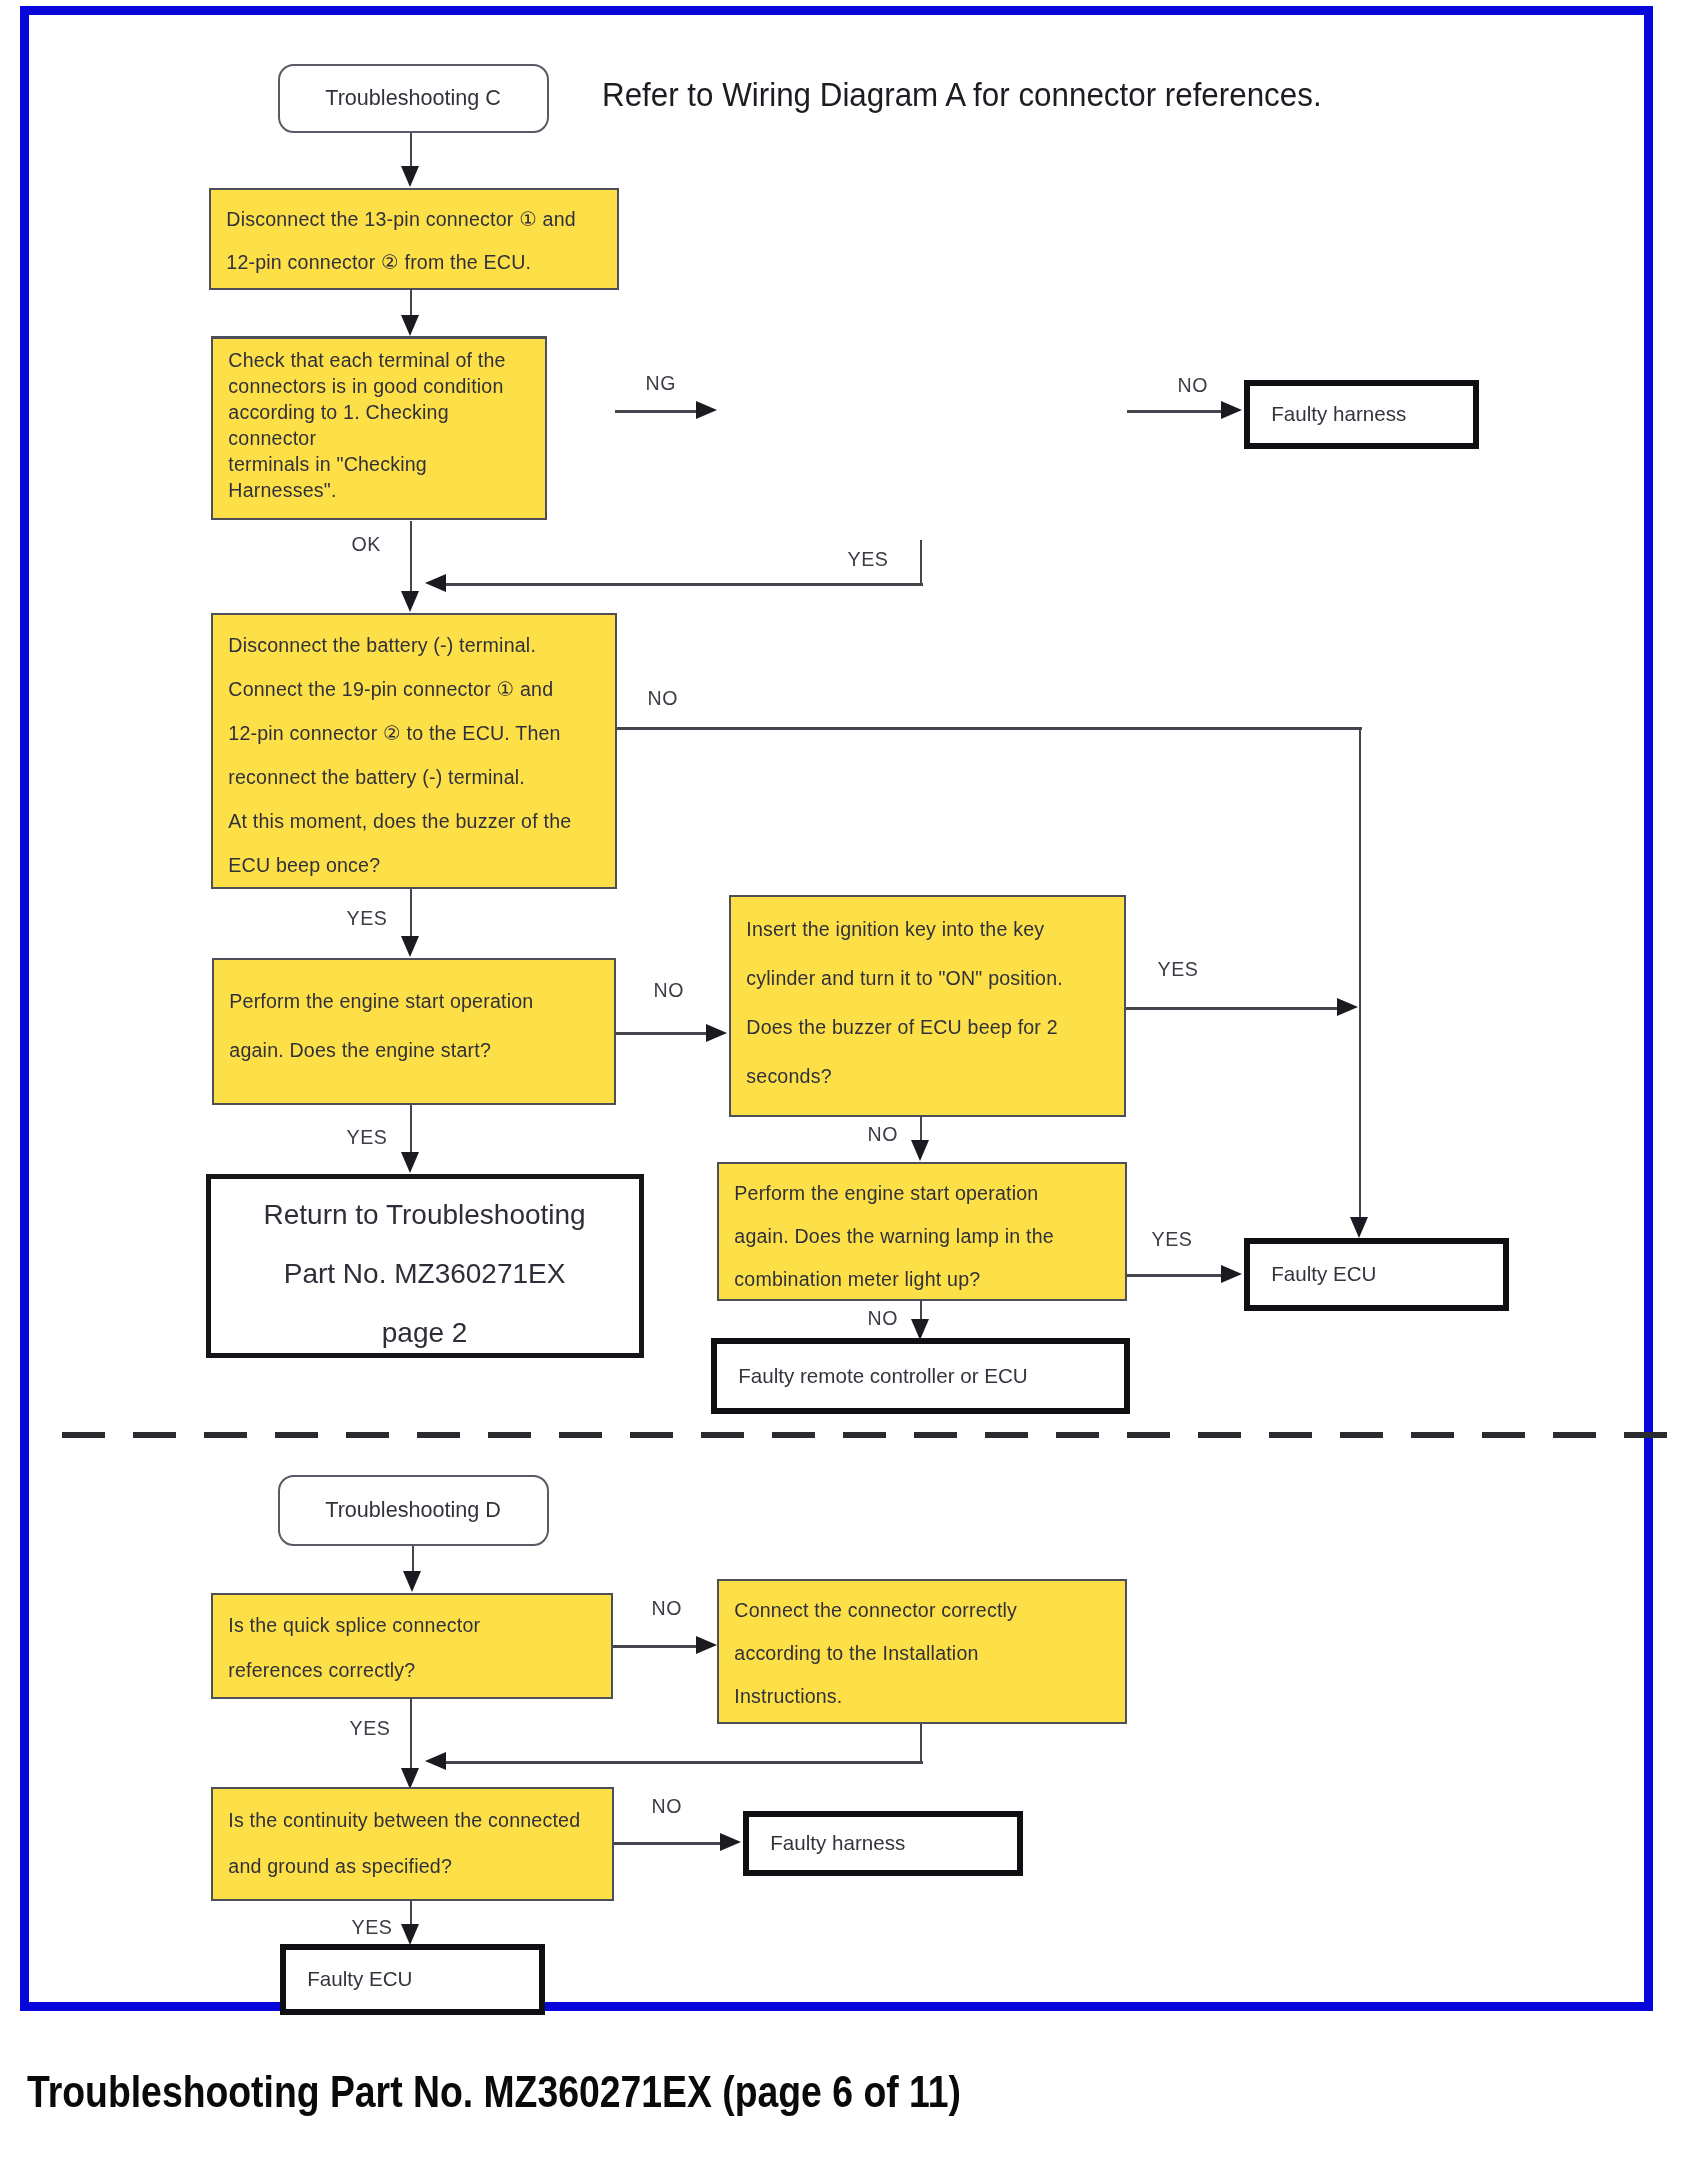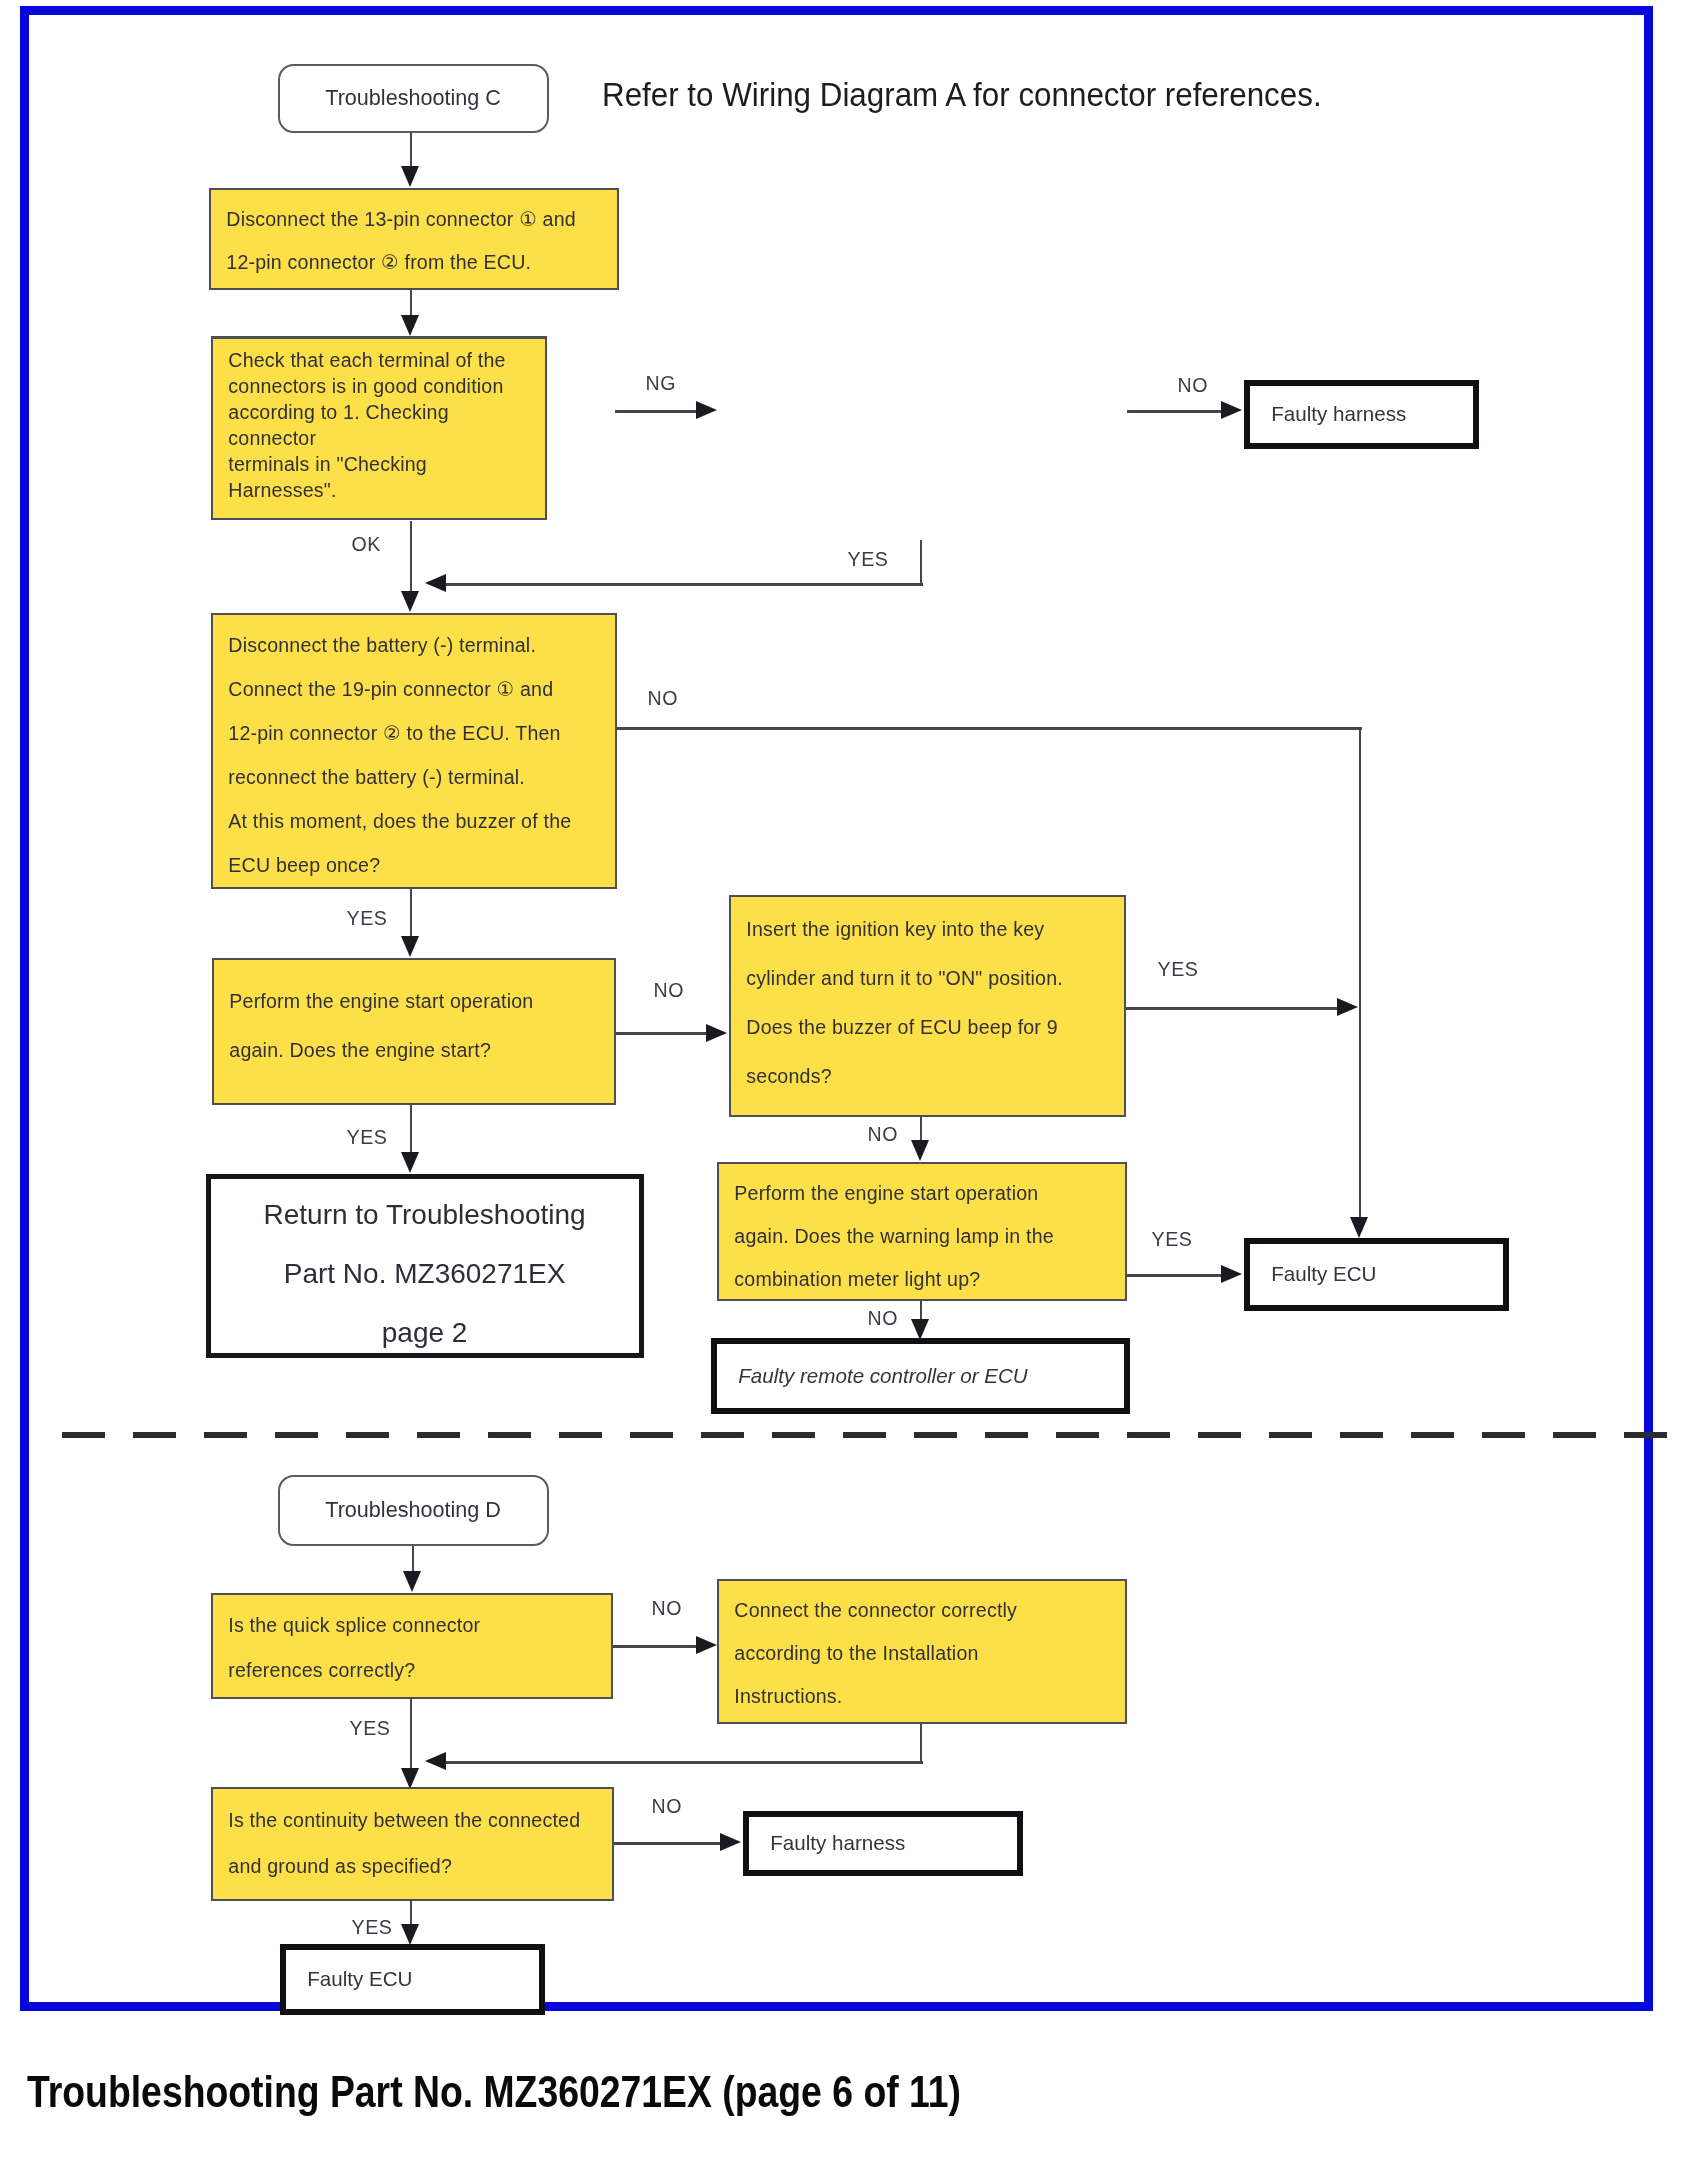--- a/index.html
+++ b/index.html
@@ -99,21 +99,21 @@
 
     <div class="node" style="left:183px;top:943px;width:404px;height:147px;line-height:49px;padding-top:17.6px;">Perform the engine start operation
 again. Does the engine start?</div>
 
     <div class="lbl" style="left:625px;top:964px;">NO</div>
     <div class="hline" style="left:587px;top:1017px;width:94px;"></div>
     <div class="arr-r" style="left:677px;top:1009px;"></div>
 
     <div class="node" style="left:700px;top:880px;width:397px;height:222px;line-height:49px;">Insert the ignition key into the key
 cylinder and turn it to "ON" position.
-Does the buzzer of ECU beep for 9
+Does the buzzer of ECU beep for 2
 seconds?</div>
 
     <div class="lbl" style="left:1129px;top:943px;">YES</div>
     <div class="hline" style="left:1097px;top:992px;width:216px;"></div>
     <div class="arr-r" style="left:1308px;top:983px;"></div>
 
     <div class="lbl" style="left:318px;top:1111px;">YES</div>
     <div class="vline" style="left:381px;top:1090px;height:49px;"></div>
     <div class="arr-d" style="left:372px;top:1137px;"></div>
 
@@ -130,21 +130,21 @@
 combination meter light up?</div>
 
     <div class="lbl" style="left:1123px;top:1213px;">YES</div>
     <div class="hline" style="left:1098px;top:1259px;width:98px;"></div>
     <div class="arr-r" style="left:1192px;top:1250px;"></div>
     <div class="boldbox" style="left:1215px;top:1223px;width:265px;height:73px;">Faulty ECU</div>
 
     <div class="lbl" style="left:839px;top:1292px;">NO</div>
     <div class="vline" style="left:891px;top:1286px;height:19.6px;"></div>
     <div class="arr-d" style="left:882px;top:1304px;"></div>
-    <div class="boldbox" style="left:682px;top:1323px;width:419px;height:76px;font-style:italic;">Faulty remote controller or ECU</div>
+    <div class="boldbox" style="left:682px;top:1323px;width:419px;height:76px;">Faulty remote controller or ECU</div>
 
     <div class="divider"></div>
 
     <div class="round" style="left:249px;top:1460px;width:271px;height:71px;text-align:center;">Troubleshooting D</div>
 
     <div class="vline" style="left:383px;top:1531px;height:27.4px;"></div>
     <div class="arr-d" style="left:374px;top:1556px;"></div>
 
     <div class="node" style="left:182px;top:1578px;width:402px;height:106px;line-height:45px;">Is the quick splice connector
 references correctly?</div>

